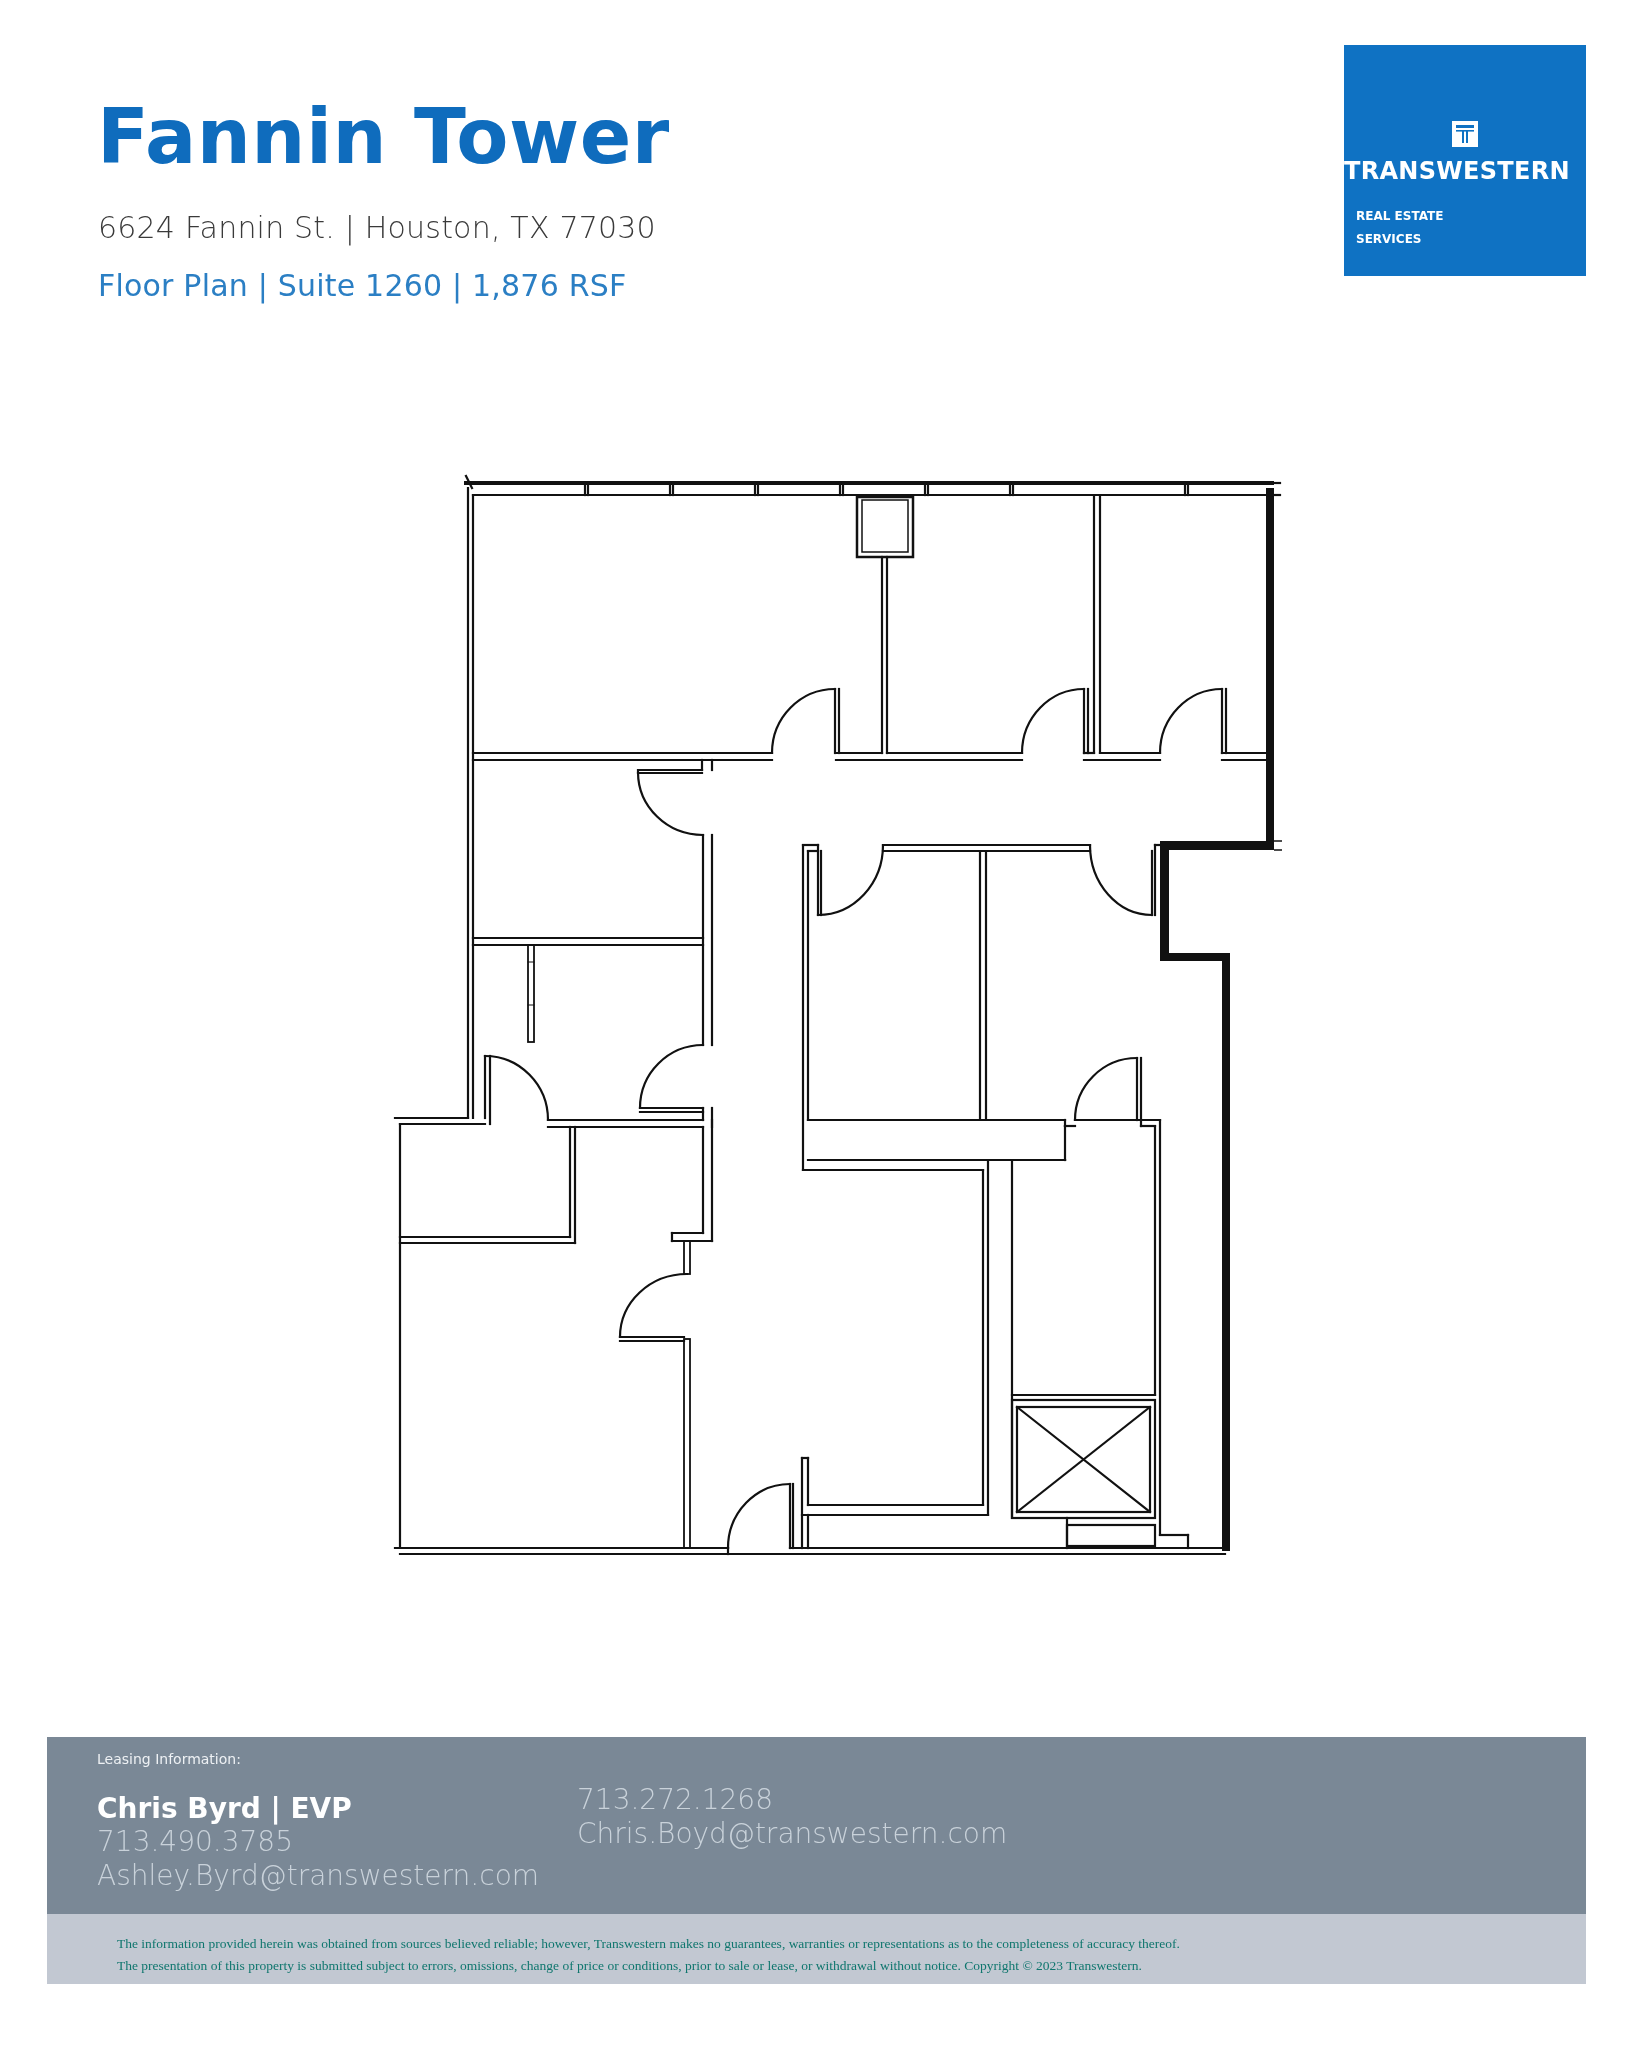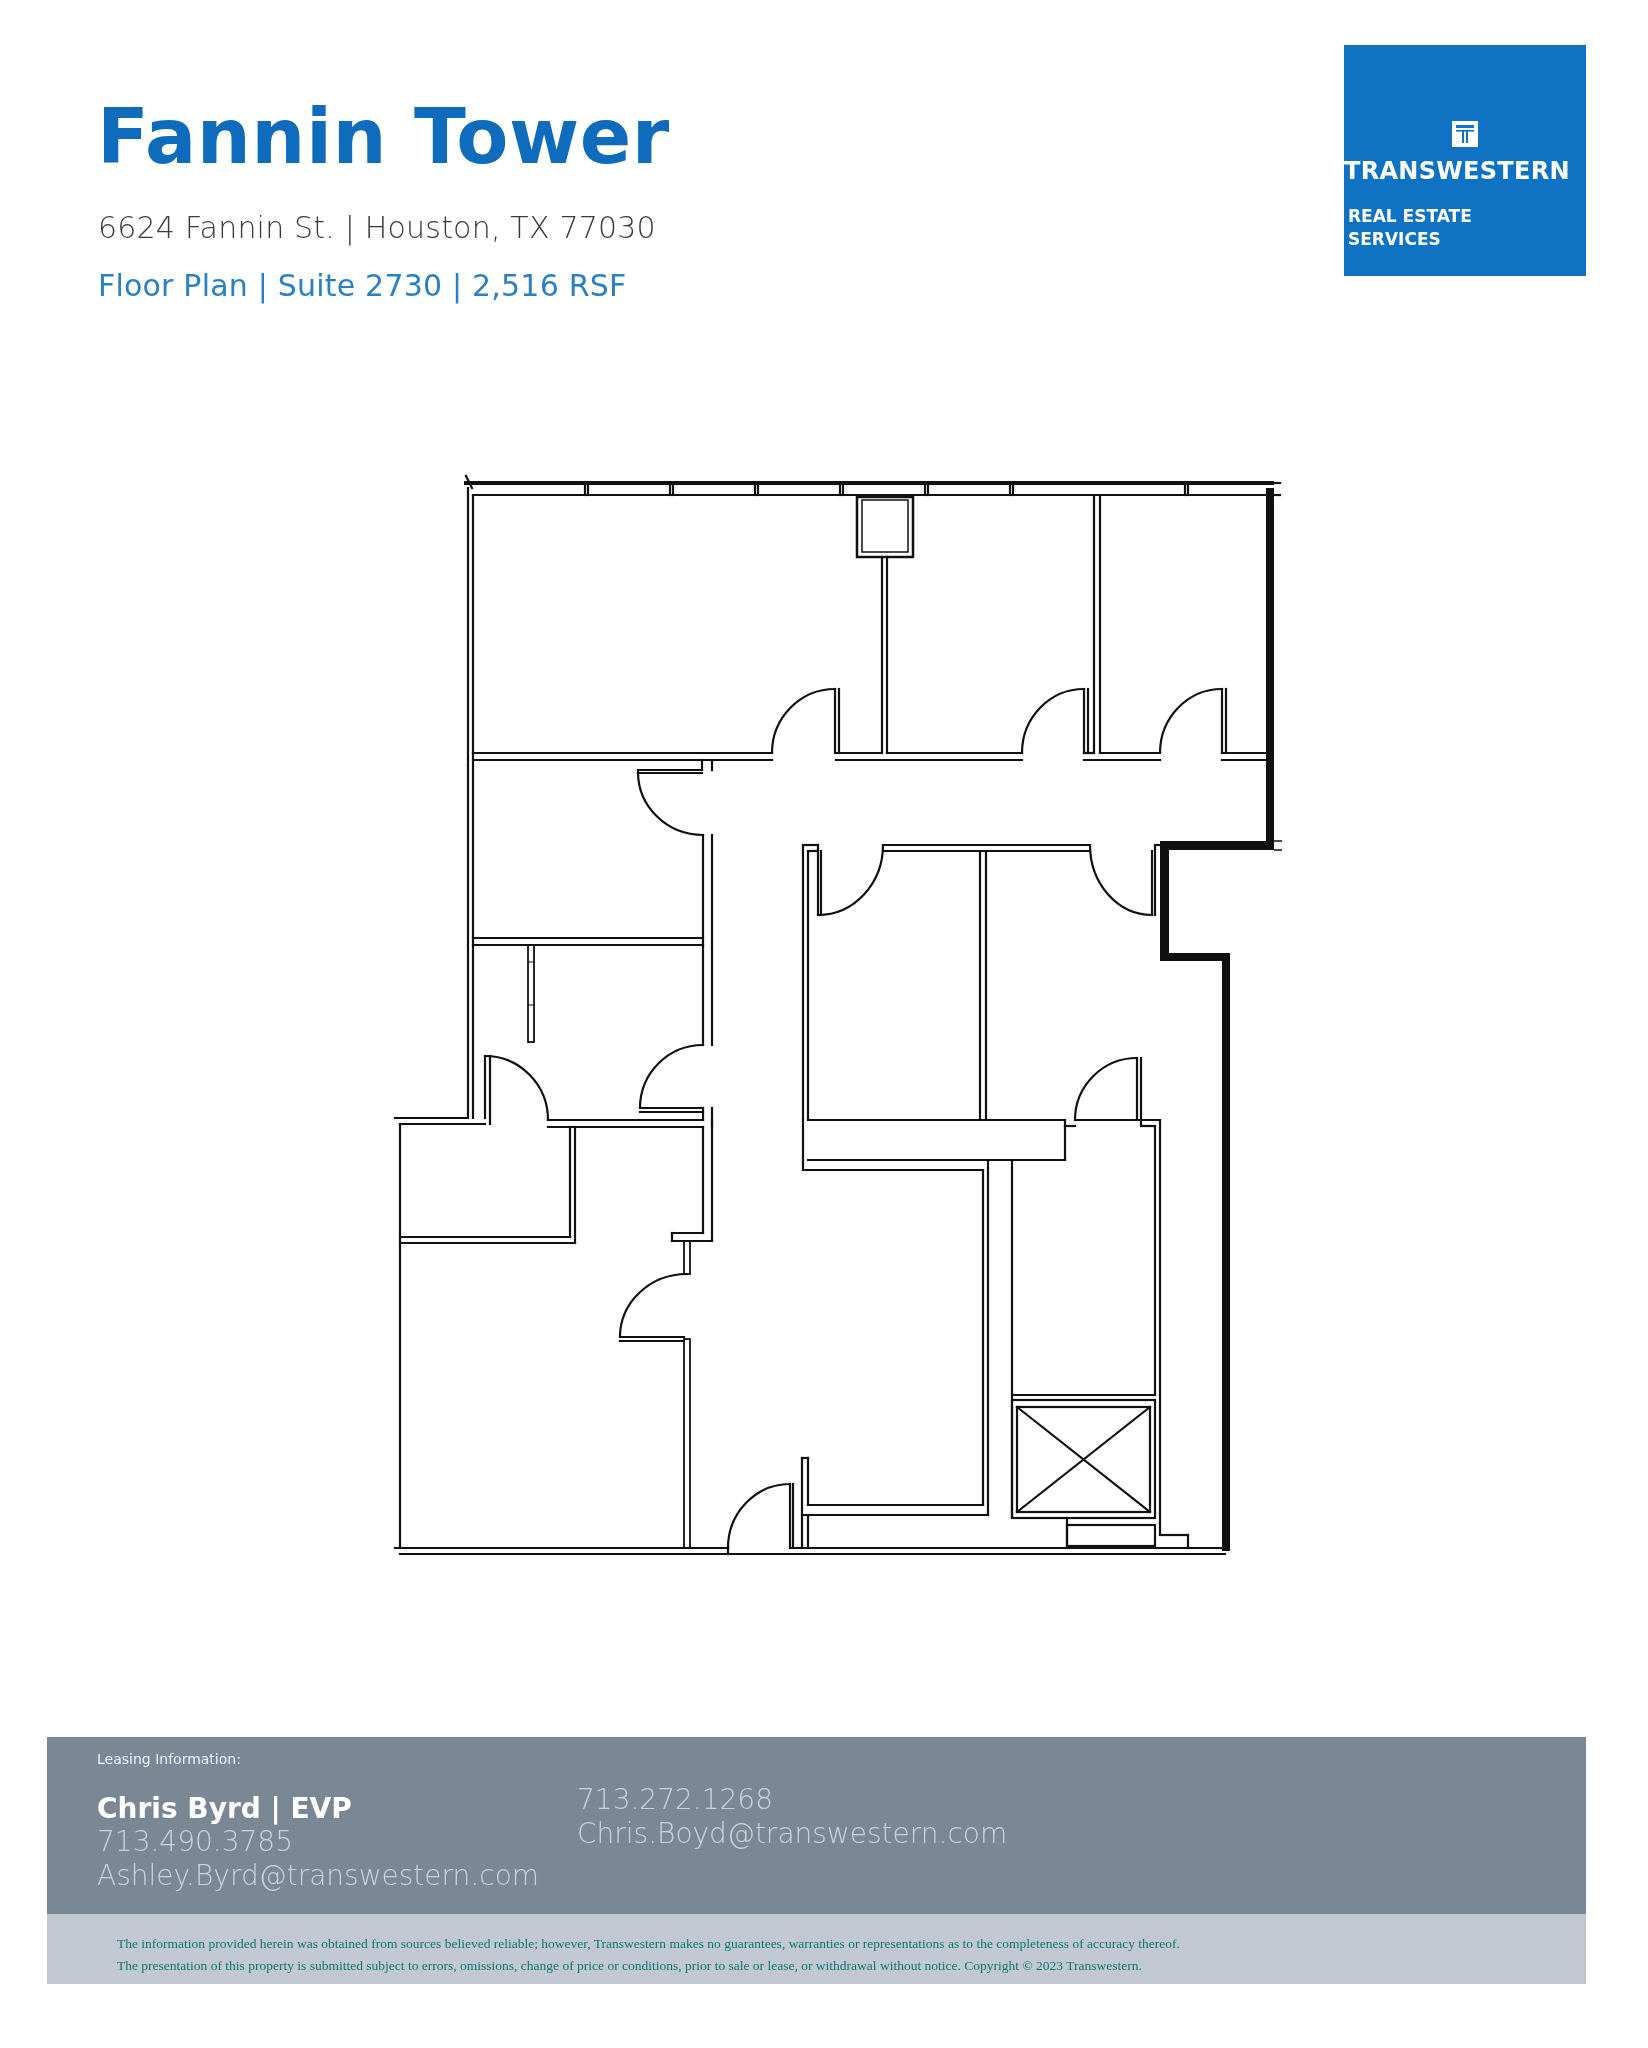--- a/index.html
+++ b/index.html
@@ -4,39 +4,39 @@
 <style>
   html, body { margin: 0; padding: 0; background: #ffffff; }
   body { width: 1648px; height: 2048px; position: relative; overflow: hidden; font-family: "Liberation Sans", sans-serif; }
   .title { position: absolute; left: 97px; top: 92px; font-size: 76px; font-weight: 700; color: #0f6cbd; letter-spacing: 0.5px; margin: 0; font-family: "DejaVu Sans", sans-serif; }
   .address { position: absolute; left: 98px; top: 210px; font-size: 30px; color: #3a3a3a; font-family: "DejaVu Sans", sans-serif; font-weight: 300; letter-spacing: 0.2px; }
   .subtitle { position: absolute; left: 98px; top: 268px; font-size: 30px; color: #2b7fc4; font-family: "DejaVu Sans", sans-serif; letter-spacing: 0.2px; }
   .logo { position: absolute; left: 1344px; top: 45px; width: 242px; height: 231px; background: #0f72c3; color: #fff; text-align: left; box-sizing: border-box; }
   .logo-mark { position: absolute; left: 108px; top: 76px; width: 26px; height: 26px; background: #fff; }
   .logo-mark svg { display: block; }
   .logo-name { position: absolute; left: 0; right: 0; top: 112px; font-size: 24px; font-weight: 700; letter-spacing: 0.3px; font-family: "DejaVu Sans", sans-serif; }
-  .logo-tag { position: absolute; left: 4px; right: 0; top: 160px; font-size: 17px; font-weight: 700; line-height: 23px; font-family: "DejaVu Sans", sans-serif; }
+  .logo-tag { position: absolute; left: 12px; right: 0; top: 160px; font-size: 12px; font-weight: 700; line-height: 23px; font-family: "DejaVu Sans", sans-serif; }
   .plan { position: absolute; left: 0; top: 0; width: 1648px; height: 1700px; pointer-events: none; }
   .footer { position: absolute; left: 47px; top: 1737px; width: 1539px; height: 247px; }
   .footer-main { position: absolute; left: 0; top: 0; width: 100%; height: 177px; background: #7a8896; }
   .footer-disc { position: absolute; left: 0; top: 177px; width: 100%; height: 70px; background: #c2c8d2; }
   .lease-label { position: absolute; left: 50px; top: 14px; font-size: 14px; color: #eef1f4; font-family: "DejaVu Sans", sans-serif; }
   .contact { position: absolute; color: #e9edf1; }
   .contact .name { font-size: 28px; font-weight: 700; color: #ffffff; font-family: "DejaVu Sans", sans-serif; white-space: nowrap; }
   .contact .line { font-size: 28px; color: #c9d2da; font-weight: 300; font-family: "DejaVu Sans", sans-serif; white-space: nowrap; line-height: 34px; }
   .c1 { left: 50px; top: 55px; }
   .c2 { left: 530px; top: 46px; }
   .disc { position: absolute; left: 50px; top: 196px; font-size: 13.5px; color: #0f766e; line-height: 22px; font-family: Liberation Serif, serif; white-space: nowrap; margin-left: 20px; }
 </style>
 </head>
 <body>
 
 <h1 class="title">Fannin Tower</h1>
 <div class="address">6624 Fannin St. | Houston, TX 77030</div>
-<div class="subtitle">Floor Plan | Suite 2730 | 2,516 RSF</div>
+<div class="subtitle">Floor Plan | Suite 1260 | 1,876 RSF</div>
 
 <div class="logo">
   <div class="logo-mark">
     <svg width="26" height="26" viewBox="0 0 26 26">
       <rect x="4" y="4" width="18" height="3" fill="#0f72c3"></rect>
       <rect x="4" y="9" width="18" height="1.6" fill="#0f72c3"></rect>
       <rect x="10" y="9" width="2" height="13" fill="#0f72c3"></rect>
       <rect x="14" y="9" width="2" height="13" fill="#0f72c3"></rect>
     </svg>
   </div>

